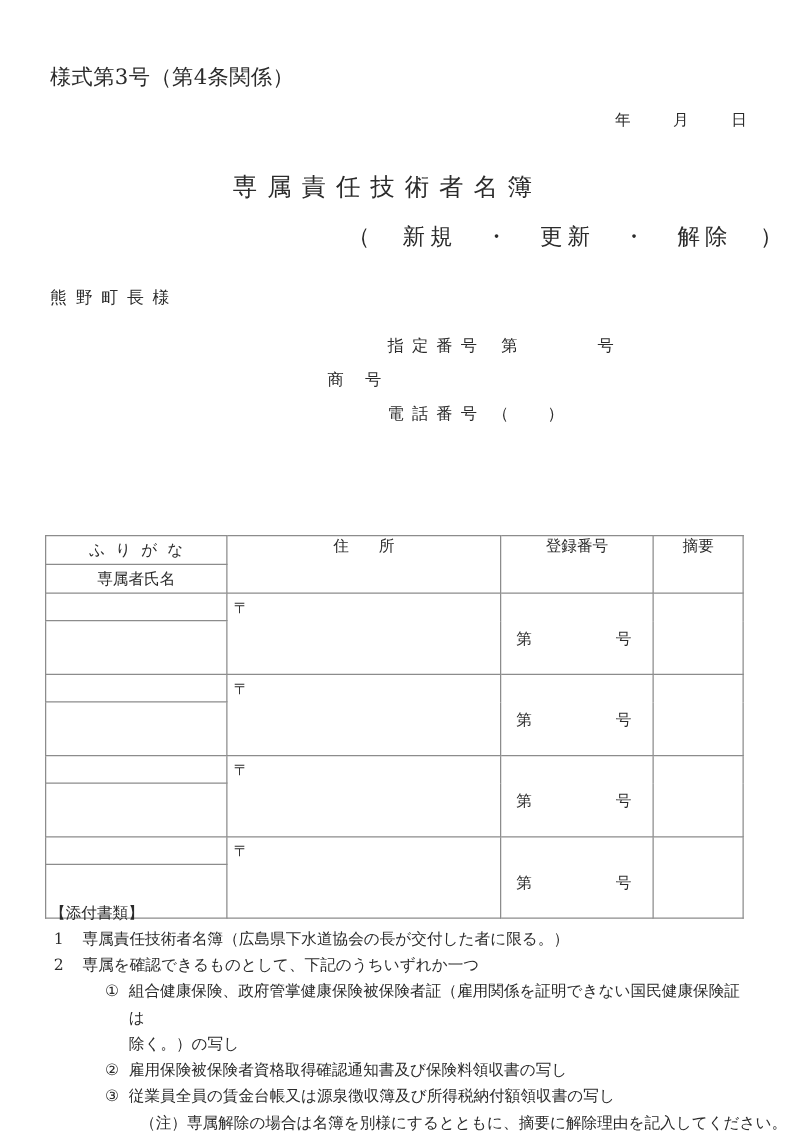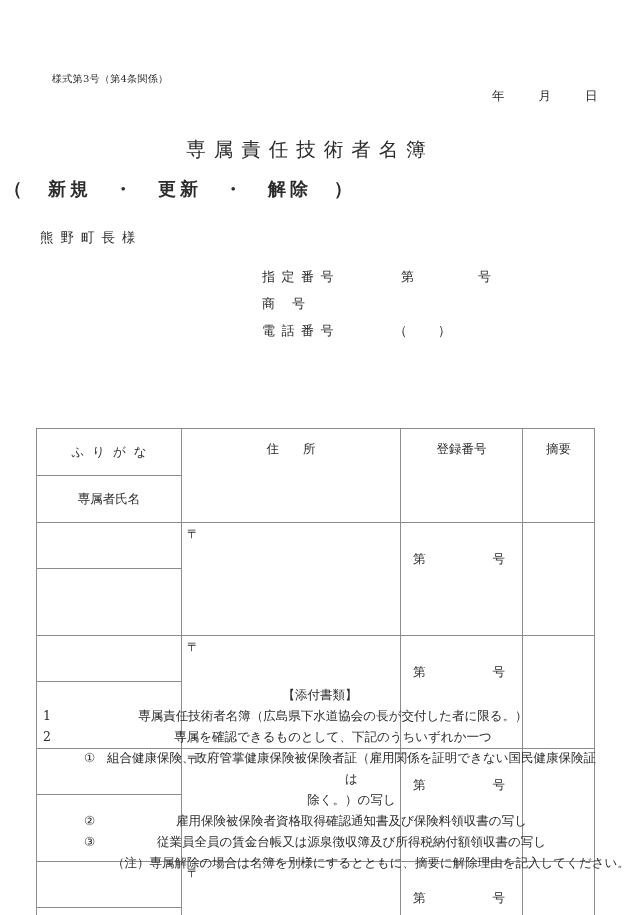--- a/index.html
+++ b/index.html
@@ -19,25 +19,24 @@
     position: absolute;
     inset: 0;
     width: 630px;
     height: 915px;
   }
 
   
   .form-code {
     position: absolute;
     left: 40px;
-    top: 72px;
-    font-size: 10px;
+    top: 50px;
+    font-size: 17px;
     letter-spacing: 0.3px;
     white-space: nowrap;
-    margin-left: 12px;
   }
   .date-line {
     position: absolute;
     left: 492px;
     top: 88px;
     font-size: 12.5px;
     white-space: nowrap;
   }
   .date-line span { display: inline-block; }
   .date-line .gap { width: 26px; }
@@ -52,26 +51,25 @@
     font-size: 19.5px;
     letter-spacing: 8px;
     text-indent: 8px;
     white-space: nowrap;
   }
   .doc-subtitle {
     position: absolute;
     left: 0;
     right: 0;
     top: 177px;
-    text-align: left;
+    text-align: right;
     font-size: 18px;
     letter-spacing: 4px;
     text-indent: 4px;
     white-space: nowrap;
-    font-weight: bold;
   }
 
   
   .addressee {
     position: absolute;
     left: 40px;
     top: 229px;
     font-size: 13.5px;
     letter-spacing: 7px;
     white-space: nowrap;
@@ -87,21 +85,21 @@
   }
   .applicant-row {
     position: relative;
     height: 27px;
     white-space: nowrap;
   }
   .applicant-label {
     display: inline-block;
     vertical-align: top;
   }
-  .lbl-spaced { letter-spacing: 6.5px; }
+  .lbl-spaced { letter-spacing: 6.5px; margin-left: 48px; }
   .lbl-wide   { letter-spacing: 17px; }
   .applicant-value {
     position: absolute;
     top: 0;
     white-space: nowrap;
   }
   .v-dai  { left: 139px; }
   .v-gou  { left: 216px; }
   .v-post { left: 107px; }
   .v-tel  { left: 132px; }
@@ -113,21 +111,21 @@
     left: 36px;
     top: 428px;
     width: 558px;
     border-collapse: collapse;
     table-layout: fixed;
   }
   .roster th, .roster td {
     border: 1px solid #8c8c8c;
     font-weight: normal;
     font-size: 12.5px;
-    padding: 12px;
+    padding: 0;
     vertical-align: top;
   }
   .col-name   { width: 145px; }
   .col-addr   { width: 219px; }
   .col-reg    { width: 122px; }
   .col-remark { width: 72px; }
 
   .th-center {
     text-align: center;
     height: 22px;
@@ -161,25 +159,24 @@
     position: absolute;
     right: 17px;
     top: 28px;
   }
   .cell-remark { height: 64px; }
 
   
   .notes {
     position: absolute;
     left: 40px;
-    top: 684px;
+    top: 719px;
     width: 560px;
     font-size: 12.5px;
     line-height: 21px;
-    text-align: center;
   }
   .notes-heading { white-space: nowrap; }
   .note-item {
     position: relative;
     padding-left: 26px;
     white-space: nowrap;
   }
   .note-num {
     position: absolute;
     left: 3px;

